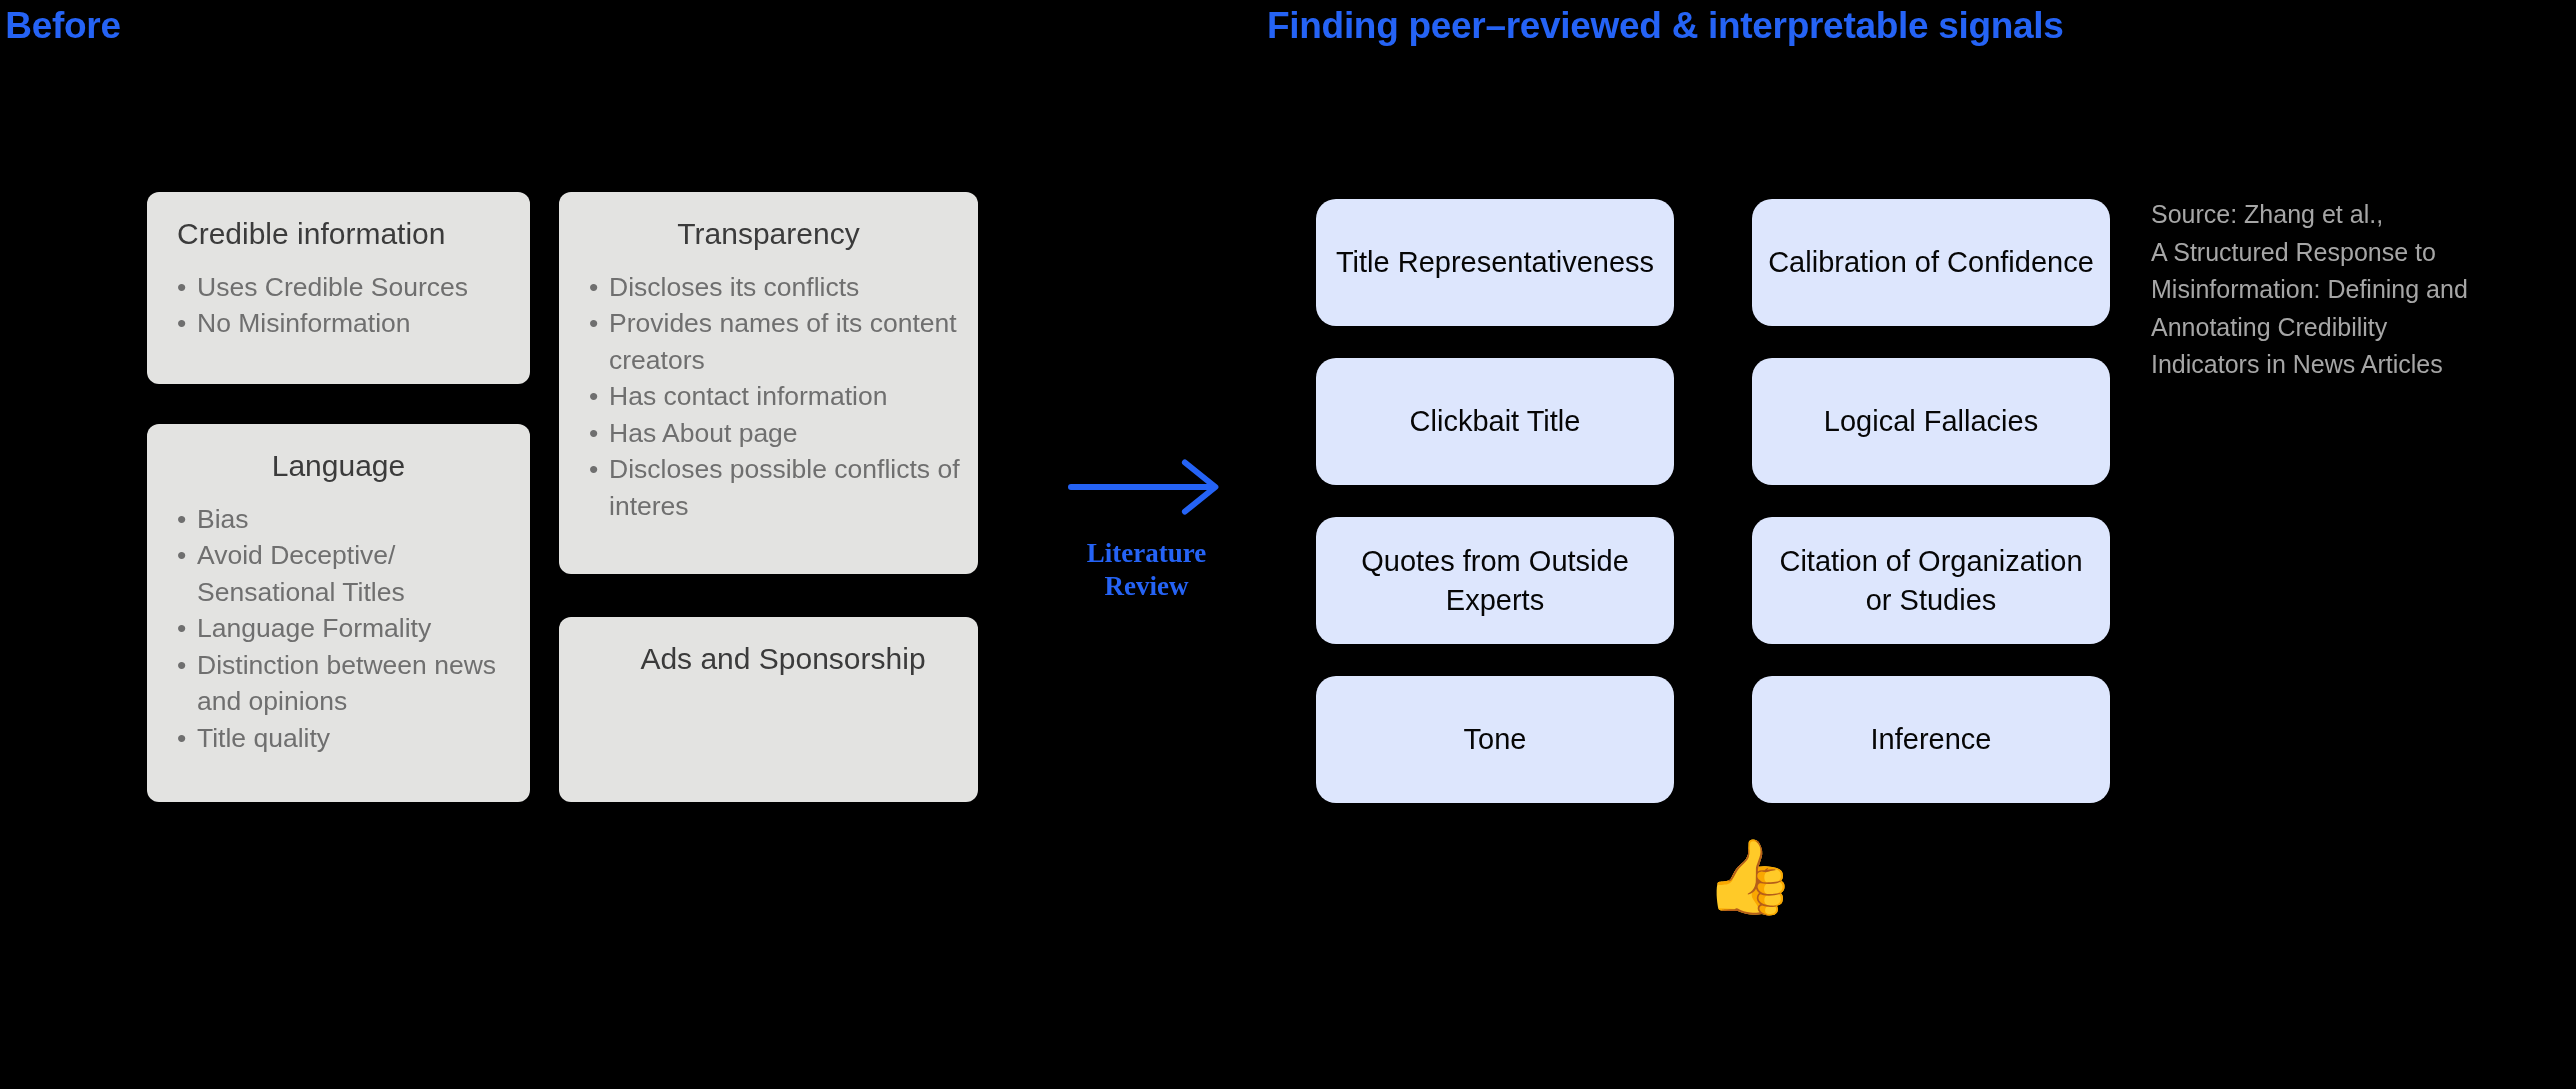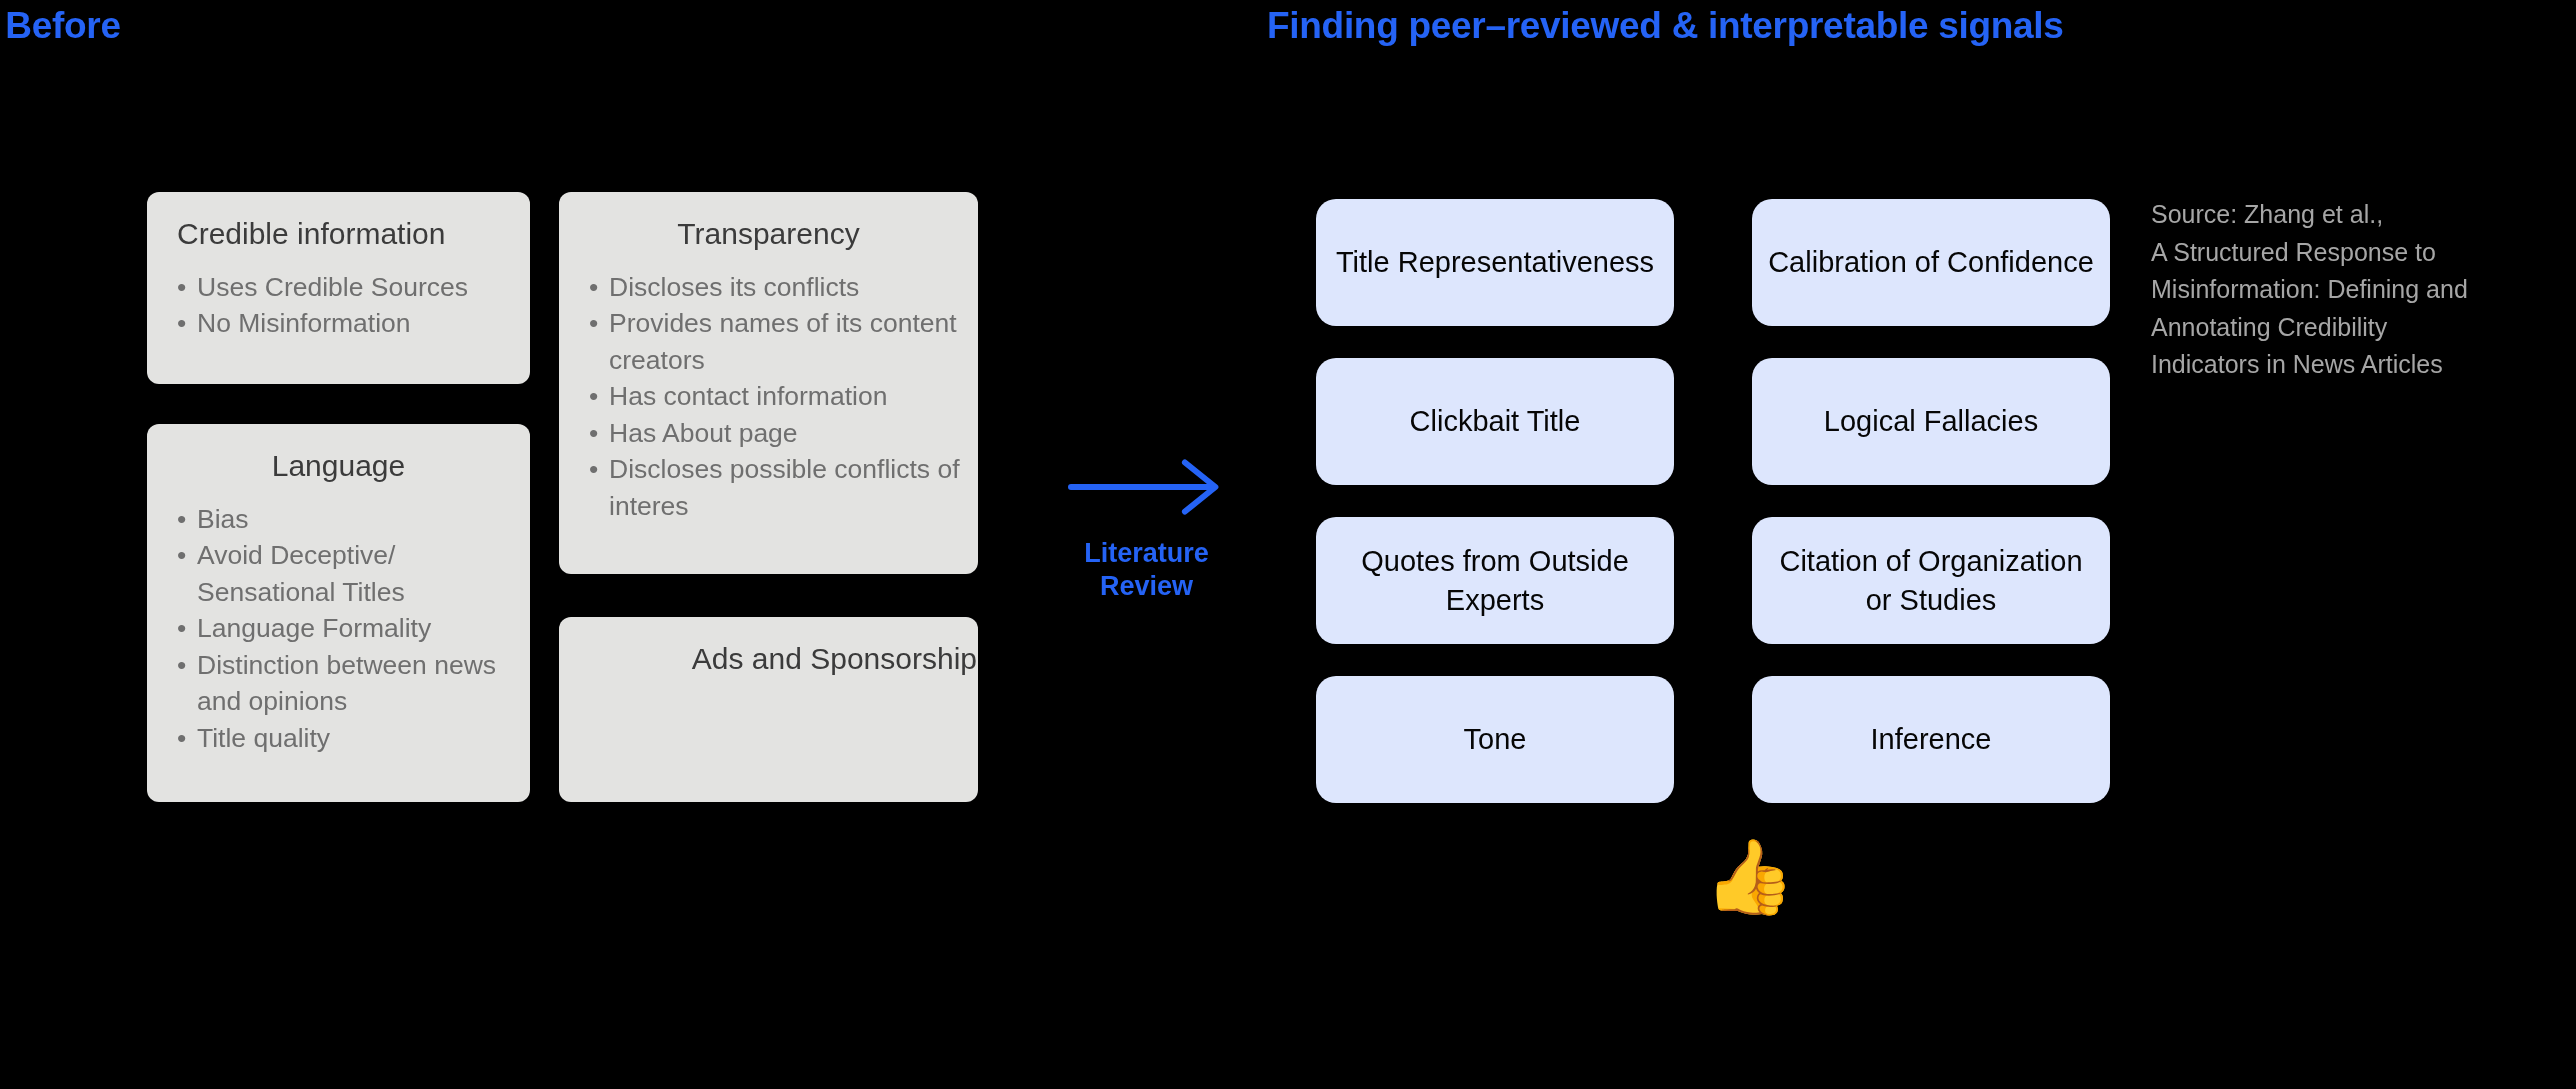--- a/index.html
+++ b/index.html
@@ -66,38 +66,39 @@
     line-height: 1.38;
     color: #6f6f6f;
   }
 
   #card-credible      { left: 147px; top: 192px;  width: 383px;  height: 192px; }
   #card-language      { left: 147px; top: 424px;  width: 383px;  height: 378px; }
   #card-transparency  { left: 559px; top: 192px;  width: 419px;  height: 382px; }
   #card-ads           { left: 559px; top: 617px;  width: 419px;  height: 185px; }
 
   #card-credible .card-heading     { text-align: left; padding-left: 29px; }
-  #card-ads .card-heading          { text-align: right; padding-left: 29px; }
+  #card-ads .card-heading          { text-align: center; padding-left: 29px; }
 
   
   #lit-review-group {
     position: absolute;
     left: 1047px;
     top: 457px;
     width: 199px;
     text-align: center;
   }
   #arrow-svg { display: block; margin: 0 auto; }
   #lit-review-label {
     display: block;
     margin-top: 20px;
     color: #2563f5;
     font-weight: bold;
     font-size: 27px;
     line-height: 1.22;
+    font-family: Liberation Serif, serif;
   }
 
   
   #signal-grid {
     position: absolute;
     left: 1272px;
     top: 199px;
     width: 838px;
     display: grid;
     grid-template-columns: 402px 402px;

